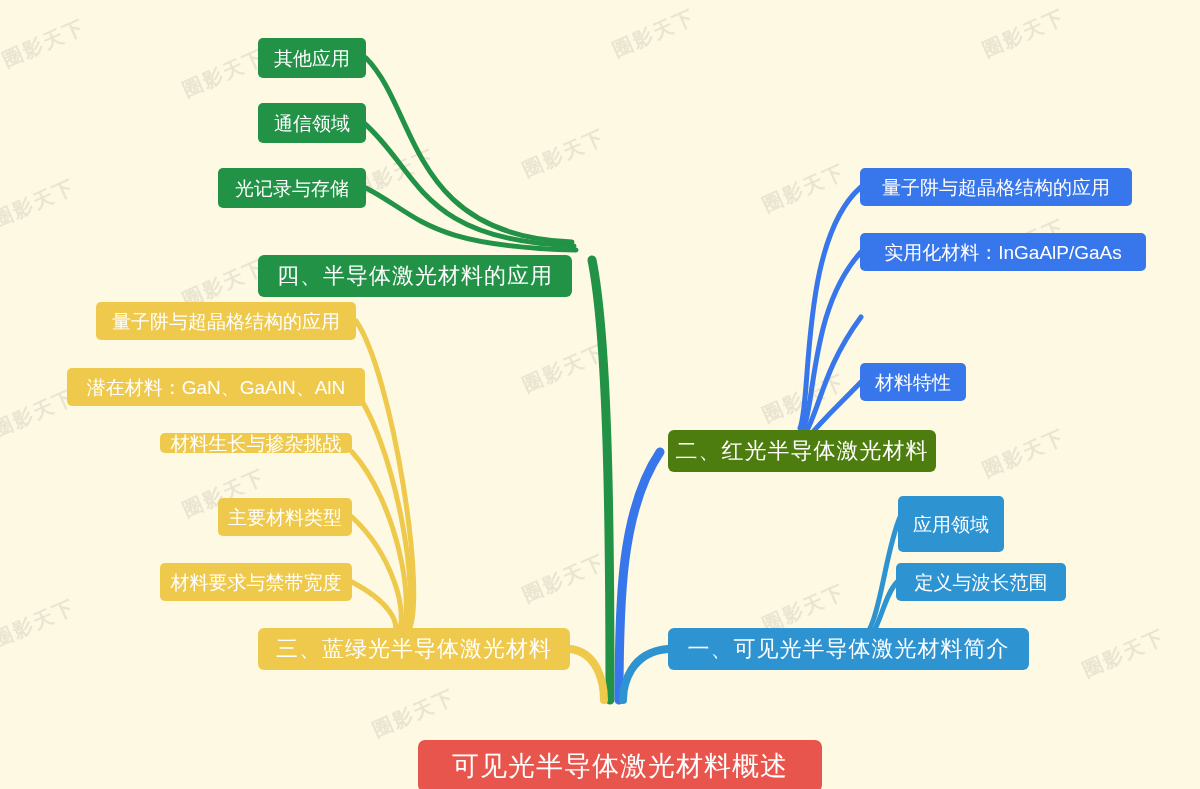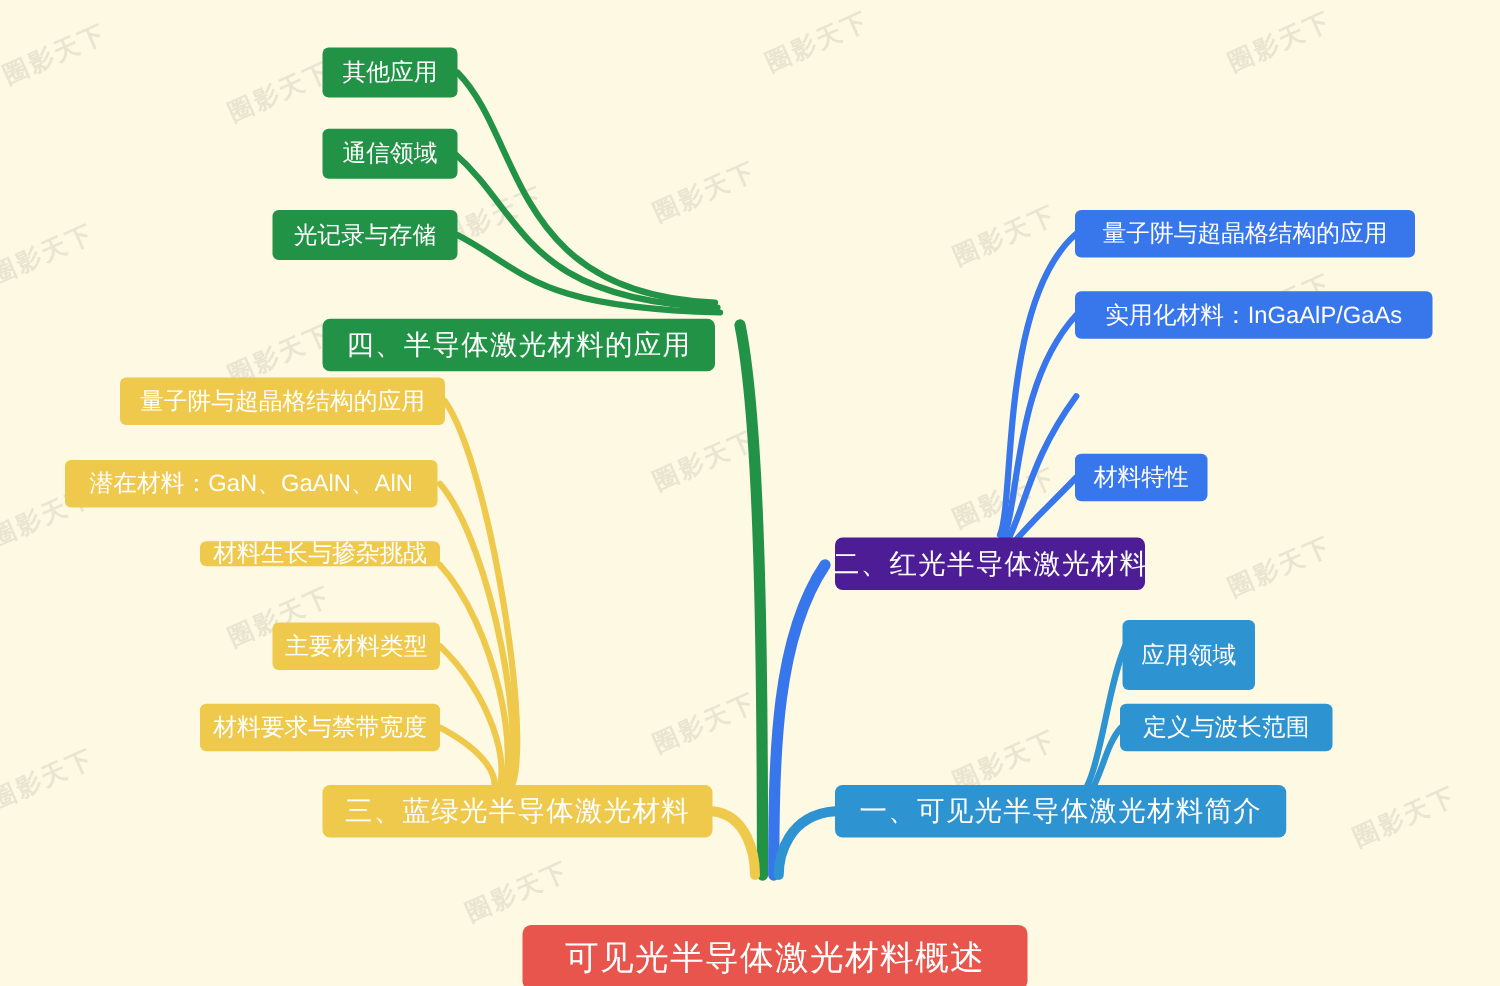--- a/index.html
+++ b/index.html
@@ -141,40 +141,40 @@
   <div class="node level1" style="left:668px; top:628px; width:361px; height:42px; background:#2e93d1;">
     <span>一、可见光半导体激光材料简介</span>
   </div>
   <div class="node level2" style="left:898px; top:496px; width:106px; height:56px; background:#2e93d1;">
     <span>应用领域</span>
   </div>
   <div class="node level2" style="left:896px; top:563px; width:170px; height:38px; background:#2e93d1;">
     <span>定义与波长范围</span>
   </div>
 
-  <div class="node level1" style="left:668px; top:430px; width:248px; height:42px; background:#4c1d95;">
+  <div class="node level1" style="left:668px; top:430px; width:268px; height:42px; background:#4d7c0f;">
     <span>二、红光半导体激光材料</span>
   </div>
   <div class="node level2" style="left:860px; top:168px; width:272px; height:38px; background:#3876ec;">
     <span>量子阱与超晶格结构的应用</span>
   </div>
   <div class="node level2" style="left:860px; top:233px; width:286px; height:38px; background:#3876ec;">
     <span>实用化材料：InGaAlP/GaAs</span>
   </div>
   <div class="node level2" style="left:860px; top:363px; width:106px; height:38px; background:#3876ec;">
     <span>材料特性</span>
   </div>
 
   <div class="node level1" style="left:258px; top:628px; width:312px; height:42px; background:#eec94c;">
     <span>三、蓝绿光半导体激光材料</span>
   </div>
   <div class="node level2" style="left:96px; top:302px; width:260px; height:38px; background:#eec94c;">
     <span>量子阱与超晶格结构的应用</span>
   </div>
-  <div class="node level2" style="left:52px; top:368px; width:298px; height:38px; background:#eec94c;">
+  <div class="node level2" style="left:67px; top:368px; width:298px; height:38px; background:#eec94c;">
     <span>潜在材料：GaN、GaAlN、AlN</span>
   </div>
   <div class="node level2" style="left:160px; top:433px; width:192px; height:20px; background:#eec94c;">
     <span>材料生长与掺杂挑战</span>
   </div>
   <div class="node level2" style="left:218px; top:498px; width:134px; height:38px; background:#eec94c;">
     <span>主要材料类型</span>
   </div>
   <div class="node level2" style="left:160px; top:563px; width:192px; height:38px; background:#eec94c;">
     <span>材料要求与禁带宽度</span>

